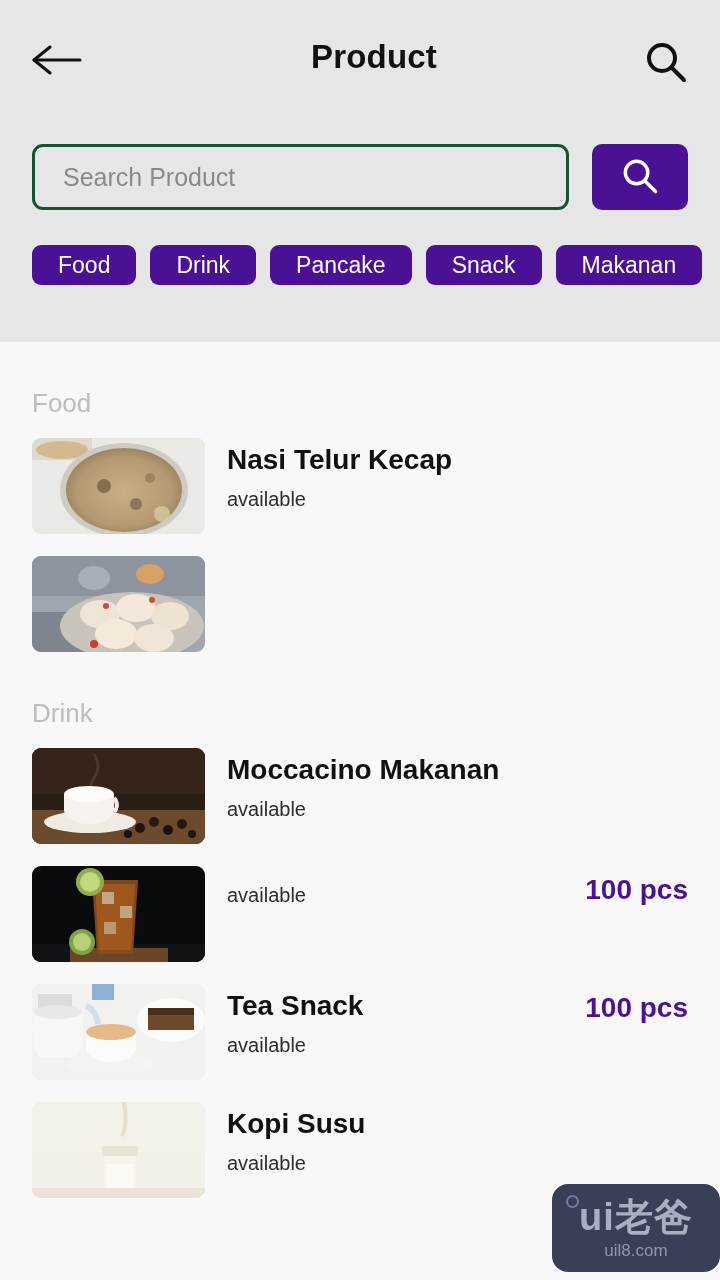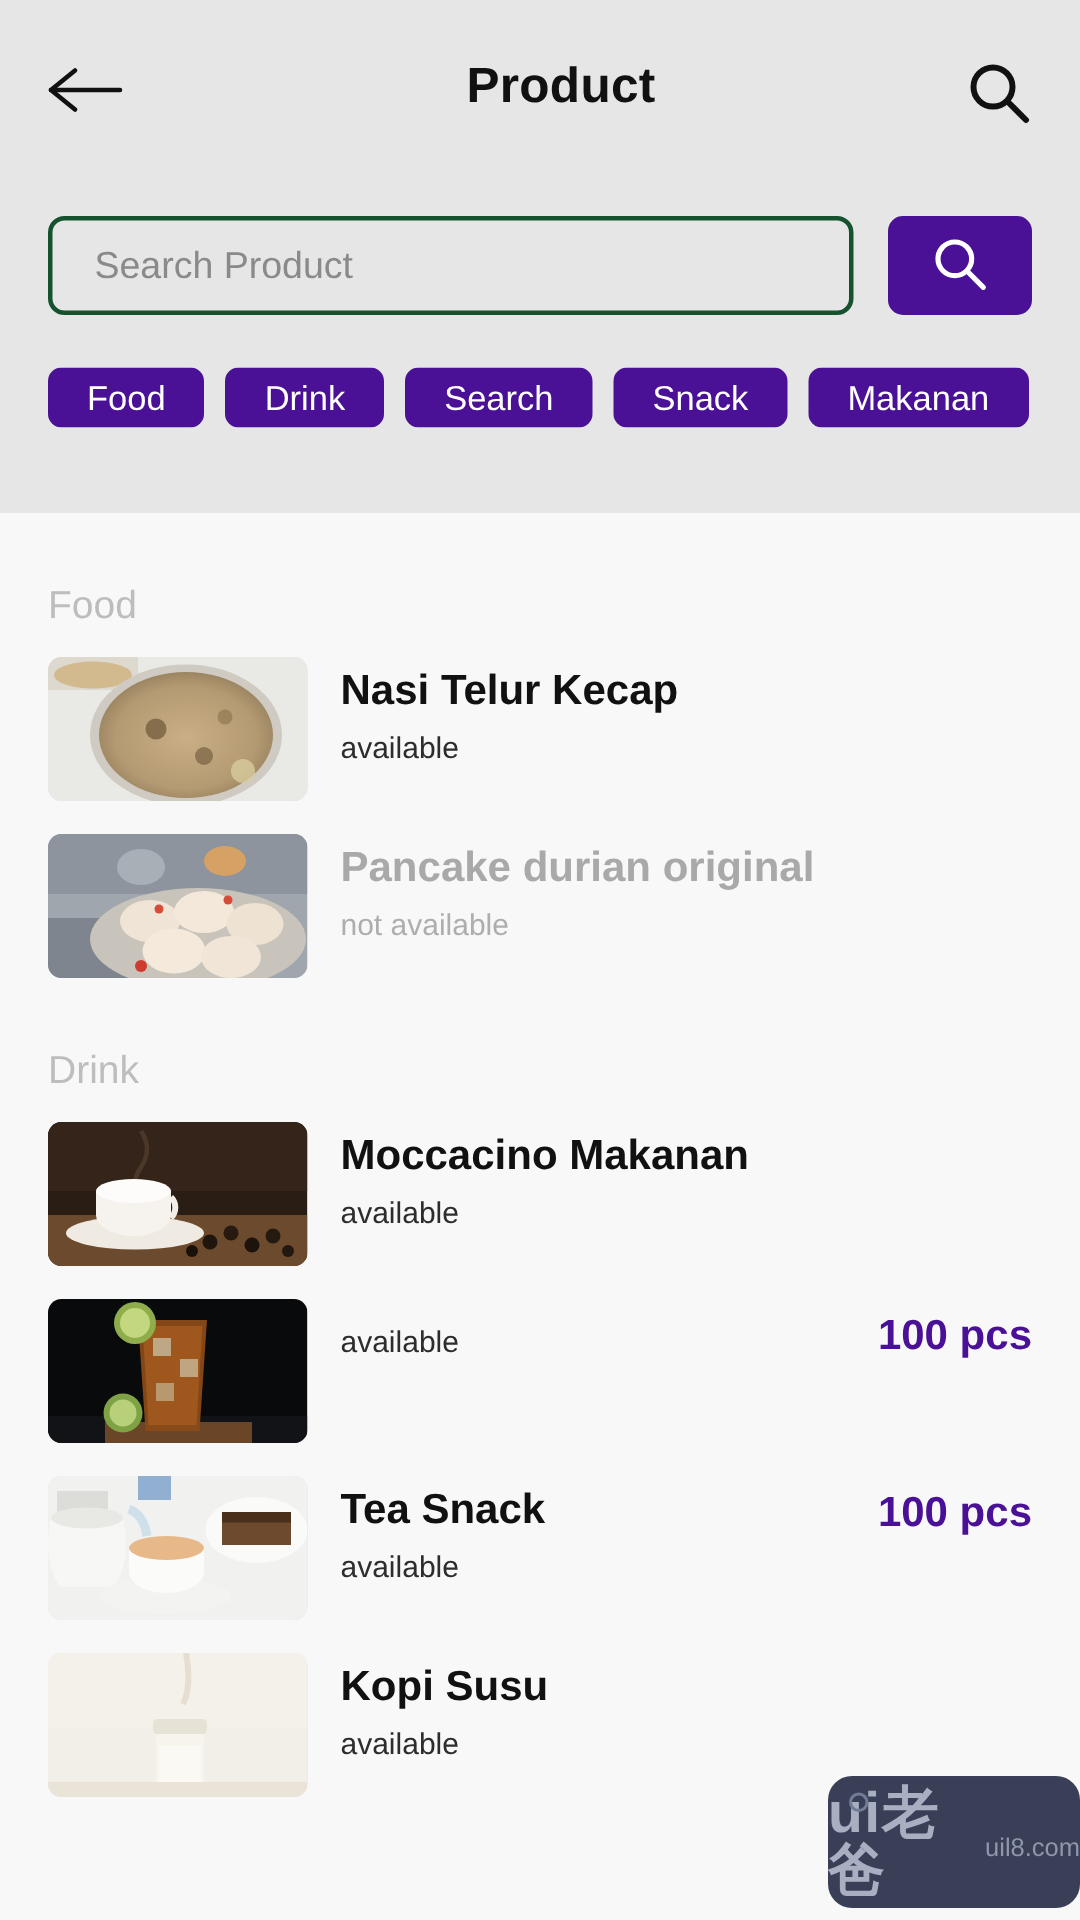--- a/index.html
+++ b/index.html
@@ -98,21 +98,21 @@
   .prow-status.unavailable { color:#aeaeae; }
   .prow-qty {
     flex:0 0 auto; font-size:28px; font-weight:bold; color:#4a1196;
     padding-top:8px; white-space:nowrap; text-align:right;
   }
 
   
   .watermark {
     position:absolute; right:0; bottom:8px; width:168px; height:88px;
     background:#333a52; border-radius:16px;
-    display:flex; flex-direction:row; align-items:center;
+    display:flex; flex-direction:column; align-items:center;
     justify-content:center; opacity:0.97;
   }
   .wm-dot {
     position:absolute; left:14px; top:11px; width:13px; height:13px;
     border:2px solid #6f7894; border-radius:50%;
   }
   .wm-main {
     font-size:38px; font-weight:bold; color:#a7adc0; line-height:1;
     letter-spacing:1px;
   }
@@ -157,21 +157,21 @@
             <circle cx="18" cy="18" r="13" stroke="#fff" stroke-width="4" fill="none"></circle>
             <path d="M28 28 L40 40" stroke="#fff" stroke-width="4" stroke-linecap="round"></path>
           </svg>
         </span>
       </button>
     </div>
 
     <div class="chips" id="chips">
         <button class="chip">Food</button>
         <button class="chip">Drink</button>
-        <button class="chip">Search</button>
+        <button class="chip">Pancake</button>
         <button class="chip">Snack</button>
         <button class="chip">Makanan</button>
       </div>
   </div>
 
   <div class="content" id="content">
       <div class="section-label">Food</div>
       <div class="product-row">
         <div class="thumb">
           <svg viewBox="0 0 173 96" preserveAspectRatio="none">
@@ -210,24 +210,20 @@
             <ellipse cx="68" cy="58" rx="20" ry="14" fill="#f0e4d6"></ellipse>
             <ellipse cx="104" cy="52" rx="20" ry="14" fill="#f3e8da"></ellipse>
             <ellipse cx="138" cy="60" rx="19" ry="14" fill="#eee2d2"></ellipse>
             <ellipse cx="84" cy="78" rx="21" ry="15" fill="#f4e9db"></ellipse>
             <ellipse cx="122" cy="82" rx="20" ry="14" fill="#f0e5d6"></ellipse>
             <circle cx="74" cy="50" r="3" fill="#d84a3a"></circle>
             <circle cx="120" cy="44" r="3" fill="#d84a3a"></circle>
             <circle cx="62" cy="88" r="4" fill="#cf3b2c"></circle>
           </svg>
         </div>
-        <div class="prow-text">
-          <div class="prow-title unavailable">Pancake durian original</div>
-          <div class="prow-status unavailable">not available</div>
-        </div>
       </div>
       <div class="section-label">Drink</div>
       <div class="product-row">
         <div class="thumb">
           <svg viewBox="0 0 173 96" preserveAspectRatio="none">
             <rect width="173" height="96" fill="#2a1d14"></rect>
             <rect x="0" y="0" width="173" height="46" fill="#35241a"></rect>
             <rect x="0" y="62" width="173" height="34" fill="#6b4a2d"></rect>
             <path d="M62 6 q8 12 0 24 q-8 12 0 22" stroke="#5a4636" stroke-width="3" fill="none" opacity=".6"></path>
             <ellipse cx="58" cy="74" rx="46" ry="11" fill="#efeae2"></ellipse>

